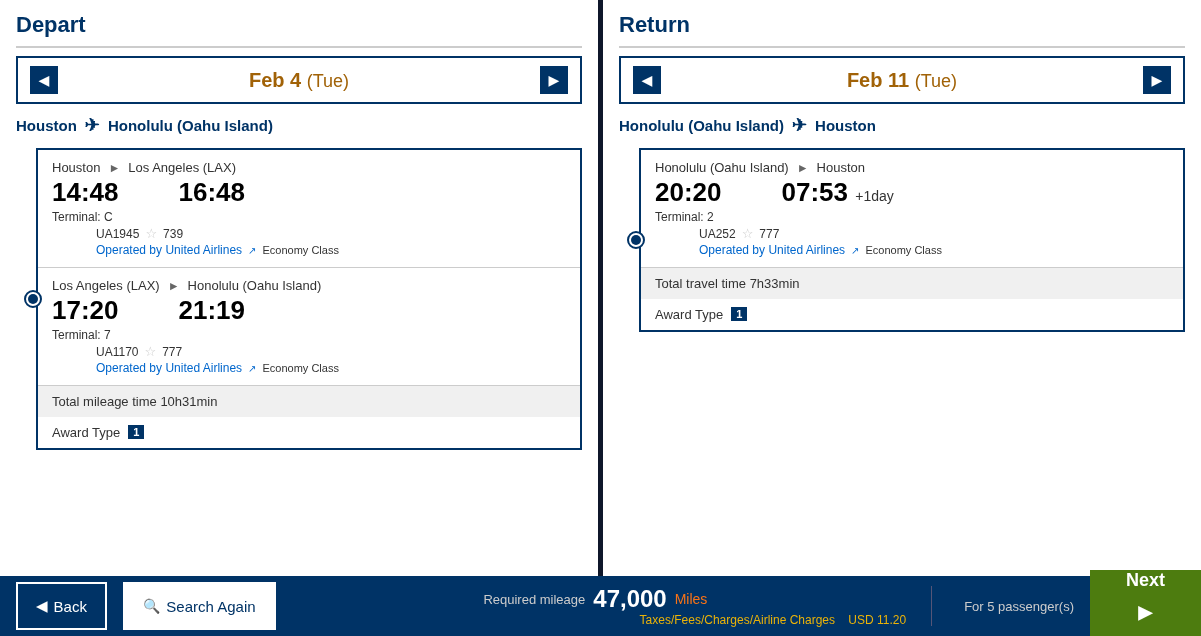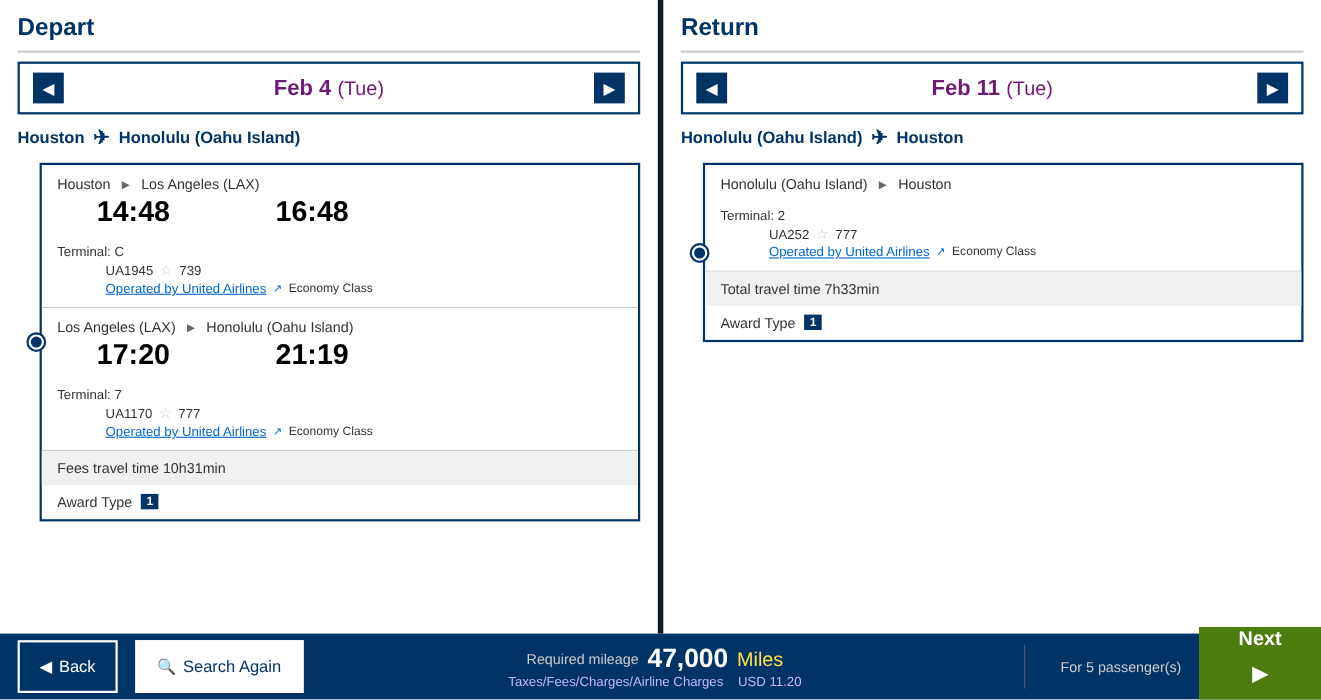--- a/index.html
+++ b/index.html
@@ -53,21 +53,21 @@
       cursor: pointer;
       font-size: 14px;
       display: flex;
       align-items: center;
       justify-content: center;
     }
 
     .date-label {
       font-size: 20px;
       font-weight: bold;
-      color: #701a75;
+      color: #a16207;
       text-align: center;
     }
 
     .date-label .day {
       font-weight: normal;
       font-size: 18px;
     }
 
     .route-bar {
       display: flex;
@@ -116,53 +116,51 @@
     .time-row {
       display: flex;
       gap: 60px;
       align-items: baseline;
     }
 
     .time {
       font-size: 26px;
       font-weight: bold;
       color: #000;
-      margin-left: 36px;
     }
 
     .plus-day {
       font-size: 14px;
       color: #333;
       font-weight: normal;
     }
 
     .terminal {
       font-size: 12px;
       color: #333;
-      margin-top: 14px;
+      margin-top: 2px;
     }
 
     .flight-info {
       font-size: 12px;
       color: #333;
       display: flex;
       align-items: center;
       gap: 6px;
       margin-top: 2px;
       margin-left: 44px;
     }
 
     .star-icon {
       color: #ccc;
       font-size: 13px;
     }
 
     .operated-link {
       color: #0066cc;
-      text-decoration: underline;
       font-size: 12px;
       cursor: pointer;
     }
 
     .external-icon {
       font-size: 10px;
       color: #0066cc;
     }
 
     .economy {
@@ -273,28 +271,28 @@
       font-size: 13px;
     }
 
     .mileage-amount {
       font-size: 24px;
       font-weight: bold;
       color: #fff;
     }
 
     .mileage-unit {
-      font-size: 18px;
-      color: #fde047;
+      font-size: 14px;
+      color: #f97316;
     }
 
     .tax-row {
       font-size: 12px;
-      color: #c4b5fd;
-      text-align: center;
+      color: #eab308;
+      text-align: right;
     }
 
     .footer-divider {
       width: 1px;
       height: 40px;
       background: #557;
       margin: 0 16px;
     }
 
     .passenger-info {
@@ -390,21 +388,21 @@
           <span class="star-icon">☆</span>
           <span>777</span>
         </div>
         <div class="flight-info">
           <a class="operated-link">Operated by United Airlines</a>
           <span class="external-icon">↗</span>
           <span class="economy">Economy Class</span>
         </div>
       </div>
 
-      <div class="total-travel">Fees travel time 10h31min</div>
+      <div class="total-travel">Total mileage time 10h31min</div>
       <div class="award-type">
         <span>Award Type</span>
         <span class="award-badge">1</span>
       </div>
     </div>
   </div>
 
   <div class="panel">
     <div class="panel-title">Return</div>
     <hr class="divider-line">
@@ -424,20 +422,27 @@
 
     <div class="flight-card" style="position:relative; margin-left: 20px;">
       <div class="radio-circle selected">
       </div>
 
       <div class="flight-segment">
         <div class="segment-route">
           <span>Honolulu (Oahu Island)</span>
           <span class="arrow-icon">►</span>
           <span>Houston</span>
+        </div>
+        <div class="time-row">
+          <span class="time">20:20</span>
+          <span class="time">
+            <span>07:53</span>
+            <span class="plus-day">+1day</span>
+          </span>
         </div>
         <div class="terminal">Terminal: 2</div>
         <div class="flight-info">
           <span>UA252</span>
           <span class="star-icon">☆</span>
           <span>777</span>
         </div>
         <div class="flight-info">
           <a class="operated-link">Operated by United Airlines</a>
           <span class="external-icon">↗</span>

